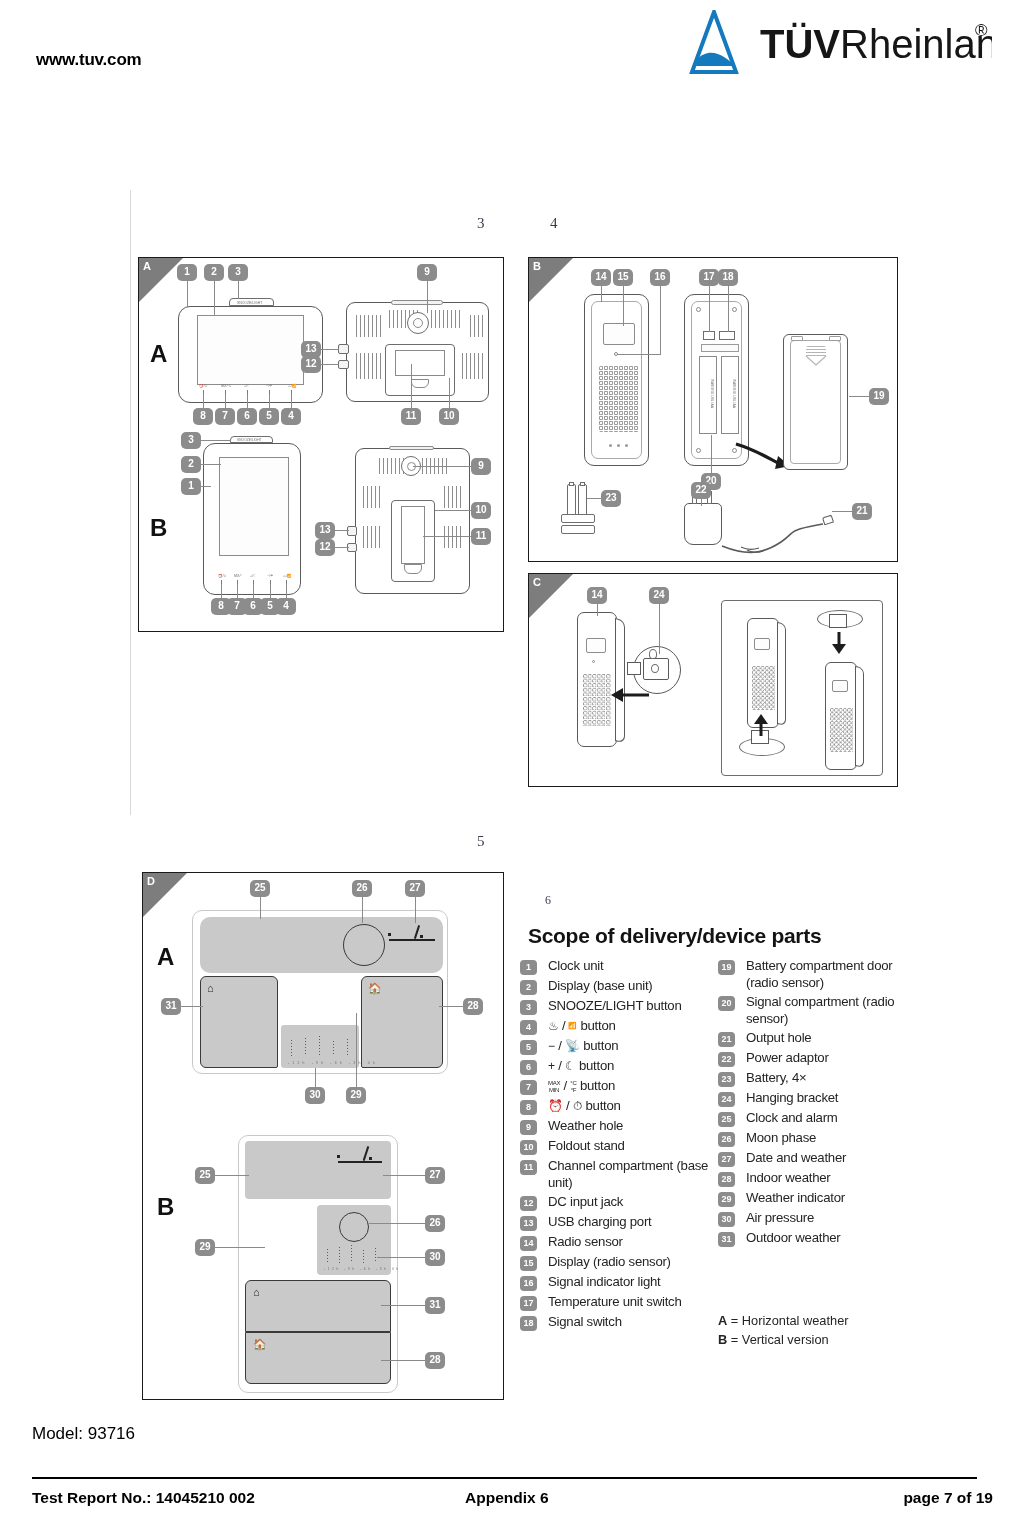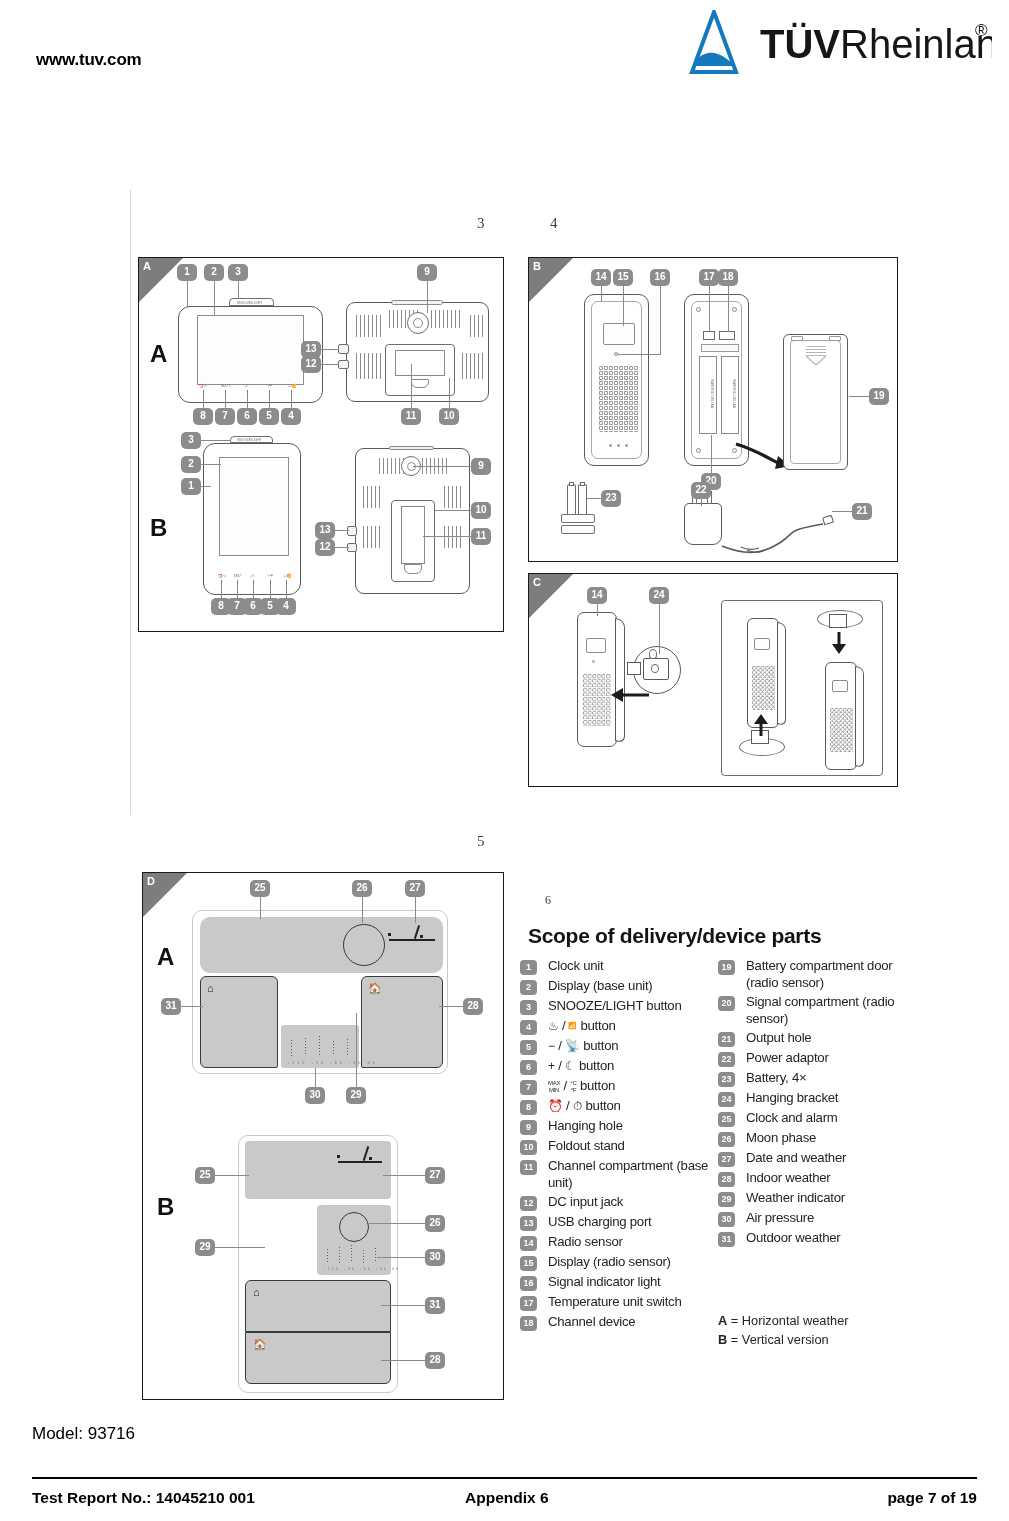--- a/index.html
+++ b/index.html
@@ -64,21 +64,21 @@
 
   #version-key{position:absolute;left:718px;top:1311px;font-size:12.8px;color:#242424;line-height:19px;}
   #version-key b{font-weight:bold;}
 
   
   #model-label{left:32px;top:1424px;font-size:17px;font-weight:normal;}
   #footer-rule{left:32px;top:1477px;width:945px;height:2.4px;background:#000;}
   .footer-txt{top:1489px;font-size:15.5px;font-weight:bold;}
   #footer-left{left:32px;}
   #footer-center{left:465px;}
-  #footer-right{right:32px;}
+  #footer-right{right:16px;}
 
   
   .lcdseg{position:absolute;background:#c9c9c9;border-radius:3px;}
   .lcdseg.round{border-radius:10px;}
   .lcdoutline{position:absolute;border:1.5px solid #3a3a3a;border-radius:6px;background:#c9c9c9;box-sizing:border-box;}
   .moon{position:absolute;border:1.5px solid #3a3a3a;border-radius:50%;background:transparent;}
   .bargraph{position:absolute;}
   .bargraph i{position:absolute;width:1px;background:repeating-linear-gradient(to bottom,#5d5d5d 0 1px,transparent 1px 3px);}
   .homeicon{position:absolute;font-size:11px;color:#2f2f2f;line-height:1;}
 </style>
@@ -507,21 +507,21 @@
     <div class="scope-row">
       <div class="scope-num">7</div>
       <div class="scope-txt"><span class="stack">MAX<br>MIN</span> / <span class="stack">°C<br>°F</span> button</div>
     </div>
     <div class="scope-row">
       <div class="scope-num">8</div>
       <div class="scope-txt"><span class="sym">⏰</span> / <span class="sym">⏱</span> button</div>
     </div>
     <div class="scope-row">
       <div class="scope-num">9</div>
-      <div class="scope-txt">Hanging hole</div>
+      <div class="scope-txt">Weather hole</div>
     </div>
     <div class="scope-row">
       <div class="scope-num">10</div>
       <div class="scope-txt">Foldout stand</div>
     </div>
     <div class="scope-row">
       <div class="scope-num">11</div>
       <div class="scope-txt">Channel compartment (base unit)</div>
     </div>
     <div class="scope-row">
@@ -543,21 +543,21 @@
     <div class="scope-row">
       <div class="scope-num">16</div>
       <div class="scope-txt">Signal indicator light</div>
     </div>
     <div class="scope-row">
       <div class="scope-num">17</div>
       <div class="scope-txt">Temperature unit switch</div>
     </div>
     <div class="scope-row">
       <div class="scope-num">18</div>
-      <div class="scope-txt">Channel device</div>
+      <div class="scope-txt">Signal switch</div>
     </div>
   </div>
 <div class="scope-col" id="scope-right" style="left:718px;top:958px;width:200px;">
     <div class="scope-row">
       <div class="scope-num">19</div>
       <div class="scope-txt">Battery compartment door (radio sensor)</div>
     </div>
     <div class="scope-row">
       <div class="scope-num">20</div>
       <div class="scope-txt">Signal compartment (radio sensor)</div>
@@ -610,15 +610,15 @@
 
 <div id="version-key">
   <div><b>A</b>
        <span>= Horizontal weather</span></div>
   <div><b>B</b>
        <span>= Vertical version</span></div>
 </div>
 
 <div class="abs" id="model-label">Model: 93716</div>
 <div class="abs" id="footer-rule"></div>
-<div class="abs footer-txt" id="footer-left">Test Report No.: 14045210 001</div>
+<div class="abs footer-txt" id="footer-left">Test Report No.: 14045210 002</div>
 <div class="abs footer-txt" id="footer-center">Appendix 6</div>
 <div class="abs footer-txt" id="footer-right">page 7 of 19</div>
 
 </body></html>

